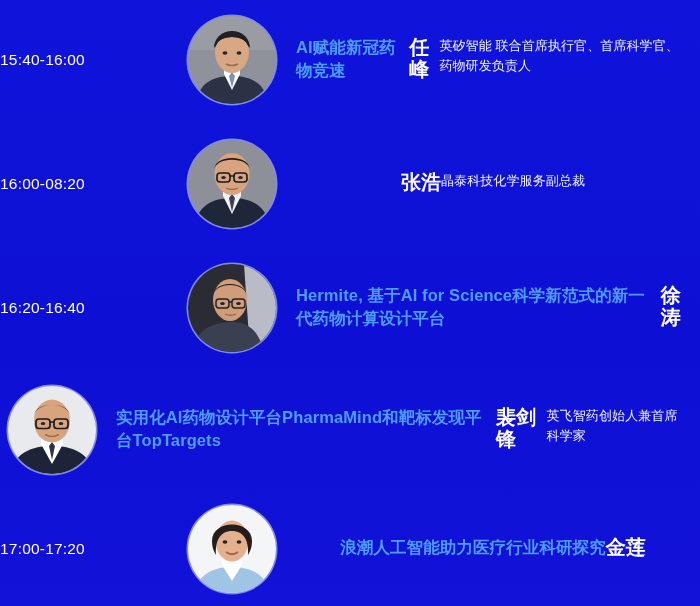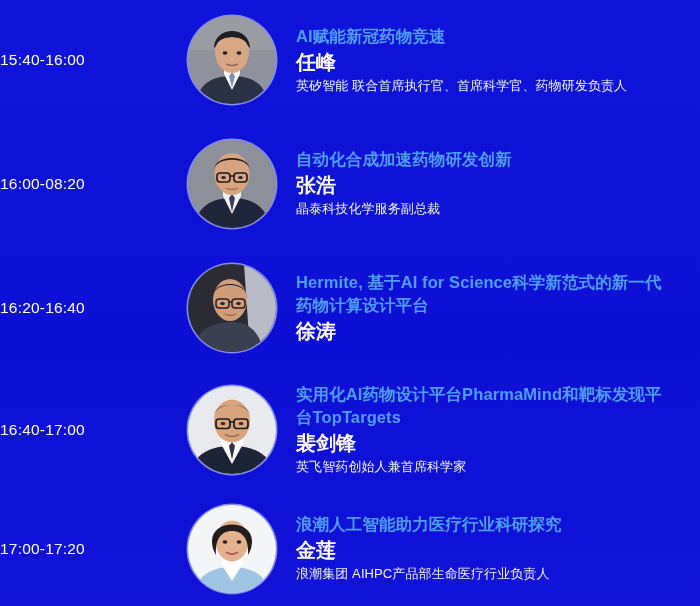--- a/index.html
+++ b/index.html
@@ -61,21 +61,21 @@
     overflow: hidden;
     position: relative;
     box-shadow: 0 0 0 1.5px rgba(190,205,255,0.65);
     background: #8d8f97;
   }
   .avatar svg { display: block; width: 100%; height: 100%; }
 
   .info-cell {
     flex: 1;
     display: flex;
-    flex-direction: column;
+    flex-direction: row;
     justify-content: center;
     padding-left: 12px;
     box-sizing: border-box;
   }
   .talk-title {
     color: #4f9dfb;
     font-size: 16.5px;
     font-weight: bold;
     line-height: 23px;
     letter-spacing: 0.1px;
@@ -142,21 +142,20 @@
           <rect x="29" y="33" width="13" height="9" rx="3" fill="none" stroke="#1a1a1c" stroke-width="1.6"></rect>
           <rect x="46" y="33" width="13" height="9" rx="3" fill="none" stroke="#1a1a1c" stroke-width="1.6"></rect>
           <line x1="42" y1="36" x2="46" y2="36" stroke="#1a1a1c" stroke-width="1.4"></line>
           <ellipse cx="35.5" cy="37.5" rx="2.2" ry="1.6" fill="#2a2128"></ellipse>
           <ellipse cx="52.5" cy="37.5" rx="2.2" ry="1.6" fill="#2a2128"></ellipse>
           <path d="M38 48 Q44 51 50 48" stroke="#9b6a55" stroke-width="1.3" fill="none"></path>
         </svg>
       </div>
     </div>
     <div class="info-cell">
-      <div class="talk-title">自动化合成加速药物研发创新</div>
       <div class="speaker-name">张浩</div>
       <div class="speaker-title">晶泰科技化学服务副总裁</div>
     </div>
   </div>
 
   <div class="session-row row-3">
     <div class="time-cell">16:20-16:40</div>
     <div class="avatar-cell">
       <div class="avatar">
         <svg viewBox="0 0 88 88" preserveAspectRatio="xMidYMid slice">
@@ -174,21 +173,20 @@
         </svg>
       </div>
     </div>
     <div class="info-cell">
       <div class="talk-title">Hermite, 基于AI for Science科学新范式的新一代药物计算设计平台</div>
       <div class="speaker-name">徐涛</div>
     </div>
   </div>
 
   <div class="session-row row-4">
-    <div class="time-cell">16:40-17:00</div>
     <div class="avatar-cell">
       <div class="avatar">
         <svg viewBox="0 0 88 88" preserveAspectRatio="xMidYMid slice">
           <rect x="0" y="0" width="88" height="88" fill="#e9eaee"></rect>
           <path d="M2 88 C6 68 22 60 44 60 C66 60 82 68 86 88 Z" fill="#1d2438"></path>
           <path d="M33 58 L44 78 L55 58 L55 48 L33 48 Z" fill="#ffffff"></path>
           <path d="M41 60 L44 74 L47 60 L44 56 Z" fill="#2c3346"></path>
           <ellipse cx="44" cy="35" rx="18" ry="21.5" fill="#d8a47d"></ellipse>
           <path d="M26 31 C26 15 62 15 62 31 C62 23 55 19 44 19 C33 19 26 23 26 31 Z" fill="#1d1b1f"></path>
           <rect x="28" y="33" width="14" height="9.5" rx="3" fill="none" stroke="#1b1b20" stroke-width="1.7"></rect>
@@ -220,17 +218,16 @@
           <path d="M27 30 C32 20 56 20 61 30 C56 24 32 24 27 30 Z" fill="#241d1c"></path>
           <ellipse cx="37" cy="37" rx="2.4" ry="1.8" fill="#2a2128"></ellipse>
           <ellipse cx="51" cy="37" rx="2.4" ry="1.8" fill="#2a2128"></ellipse>
           <path d="M38 47 Q44 51.5 50 47" stroke="#a85b58" stroke-width="1.8" fill="none"></path>
         </svg>
       </div>
     </div>
     <div class="info-cell">
       <div class="talk-title">浪潮人工智能助力医疗行业科研探究</div>
       <div class="speaker-name">金莲</div>
-      <div class="speaker-title">浪潮集团 AIHPC产品部生命医疗行业负责人</div>
     </div>
   </div>
 
 </div>
 
 </body></html>

